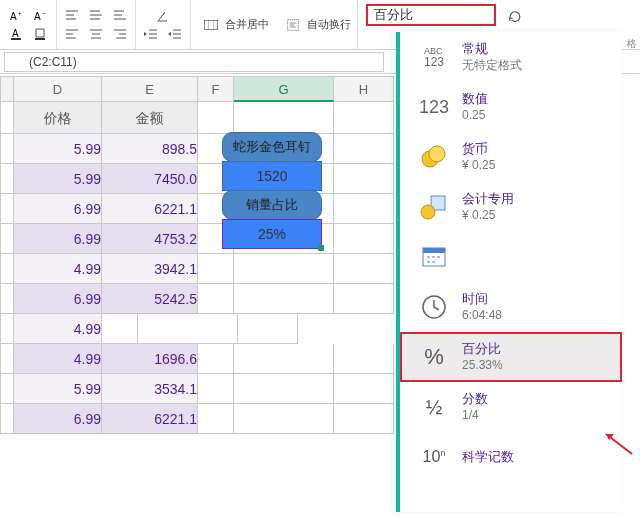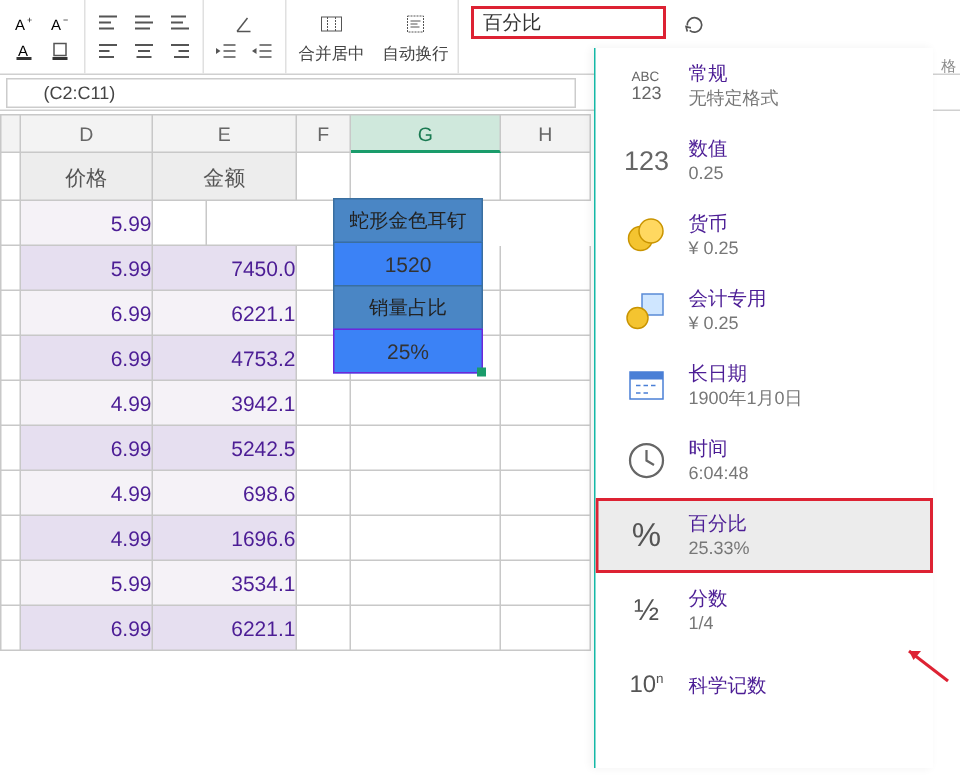--- a/index.html
+++ b/index.html
@@ -33,21 +33,21 @@
   }
   .rib-sep { border-right: 1px solid #e0e0e0; margin-right: 2px; padding-right: 6px; }
   .rib-icon {
     width: 18px; height: 16px;
     display: inline-flex; align-items: center; justify-content: center;
     color: #555;
   }
   .rib-icon svg { width: 16px; height: 16px; }
   .rib-row { display:flex; gap:6px; }
   .rib-big {
-    display:flex; flex-direction:column; align-items:center; justify-content:center;
+    display:flex; flex-direction:row; align-items:center; justify-content:center;
     padding: 2px 6px;
     gap: 2px;
     font-size: 11px;
     color:#444;
   }
   .rib-big .rib-icon { width: 24px; height: 20px; }
   .num-format-box {
     height: 22px; width: 130px;
     border: 2px solid #d23; 
     display:flex; align-items:center;
@@ -134,39 +134,39 @@
     width: 100px;
   }
   .g-cell {
     height: 30px; line-height: 28px;
     text-align:center;
     font-size: 14px;
     border: 1px solid #3a6fa0;
     margin-top:-1px;
     background:#3b82f6;
   }
-  .g-blue { background:#4a86c5; color:#222; font-size:13px; }
+  .g-blue { background:#4a86c5; color:#222; font-size:13px;border-radius:10px; }
   .g-active {
     border: 1px solid #6d28d9;
     position: relative;
   }
   .g-active::after {
     content:"";
     position:absolute; right:-3px; bottom:-3px;
     width:6px; height:6px; background:#1a9c6b;
   }
 
   
   .dropdown {
     position:absolute;
     left: 396px; top: 32px;
     width: 226px;
     height: 480px;
     background:#fff;
-    border-left:1px solid #14b8a6;
+    border-left:4px solid #14b8a6;
     box-shadow: -2px 0 6px rgba(0,0,0,0.06);
     overflow:hidden;
   }
   .dd-item {
     display:flex;
     align-items:center;
     gap: 12px;
     padding: 8px 12px 8px 18px;
     height: 50px;
   }
@@ -355,20 +355,21 @@
     <div class="cell wE">金额</div>
     <div class="cell wF blank"></div>
     <div class="cell wG blank"></div>
     <div class="cell wH blank"></div>
   </div>
 
   <div class="data-rows" id="data-rows">
       <div class="row alt0">
         <div class="cell wA blankcell"></div>
         <div class="cell wD shade">5.99</div>
+        <div class="cell wE shade">898.5</div>
         <div class="cell wF blankcell"></div>
         <div class="cell wG blankcell"></div>
         <div class="cell wH blankcell"></div>
       </div>
       <div class="row alt1">
         <div class="cell wA blankcell"></div>
         <div class="cell wD shade">5.99</div>
         <div class="cell wE shade">7450.0</div>
         <div class="cell wF blankcell"></div>
         <div class="cell wG blankcell"></div>
@@ -402,21 +403,20 @@
         <div class="cell wA blankcell"></div>
         <div class="cell wD shade">6.99</div>
         <div class="cell wE shade">5242.5</div>
         <div class="cell wF blankcell"></div>
         <div class="cell wG blankcell"></div>
         <div class="cell wH blankcell"></div>
       </div>
       <div class="row alt0">
         <div class="cell wA blankcell"></div>
         <div class="cell wD shade">4.99</div>
-        <div class="cell wE shade">698.6</div>
         <div class="cell wF blankcell"></div>
         <div class="cell wG blankcell"></div>
         <div class="cell wH blankcell"></div>
       </div>
       <div class="row alt1">
         <div class="cell wA blankcell"></div>
         <div class="cell wD shade">4.99</div>
         <div class="cell wE shade">1696.6</div>
         <div class="cell wF blankcell"></div>
         <div class="cell wG blankcell"></div>
@@ -494,24 +494,20 @@
         <span class="dd-sub">¥ 0.25</span>
       </div>
     </div>
     <div class="dd-item">
       <div class="dd-icon">
         <svg viewBox="0 0 30 30">
           <rect x="4" y="6" width="22" height="18" fill="#fff" stroke="#4a7fd6"></rect>
           <rect x="4" y="6" width="22" height="5" fill="#4a7fd6"></rect>
           <path d="M8 15h3M13 15h3M18 15h3M8 20h3M13 20h3" stroke="#4a7fd6"></path>
         </svg>
-      </div>
-      <div class="dd-text">
-        <span class="dd-title">长日期</span>
-        <span class="dd-sub">1900年1月0日</span>
       </div>
     </div>
     <div class="dd-item">
       <div class="dd-icon">
         <svg viewBox="0 0 30 30">
           <circle cx="15" cy="15" r="11" fill="none" stroke="#666" stroke-width="1.5"></circle>
           <path d="M15 8v7l5 3" stroke="#666" stroke-width="1.5" fill="none"></path>
         </svg>
       </div>
       <div class="dd-text">

